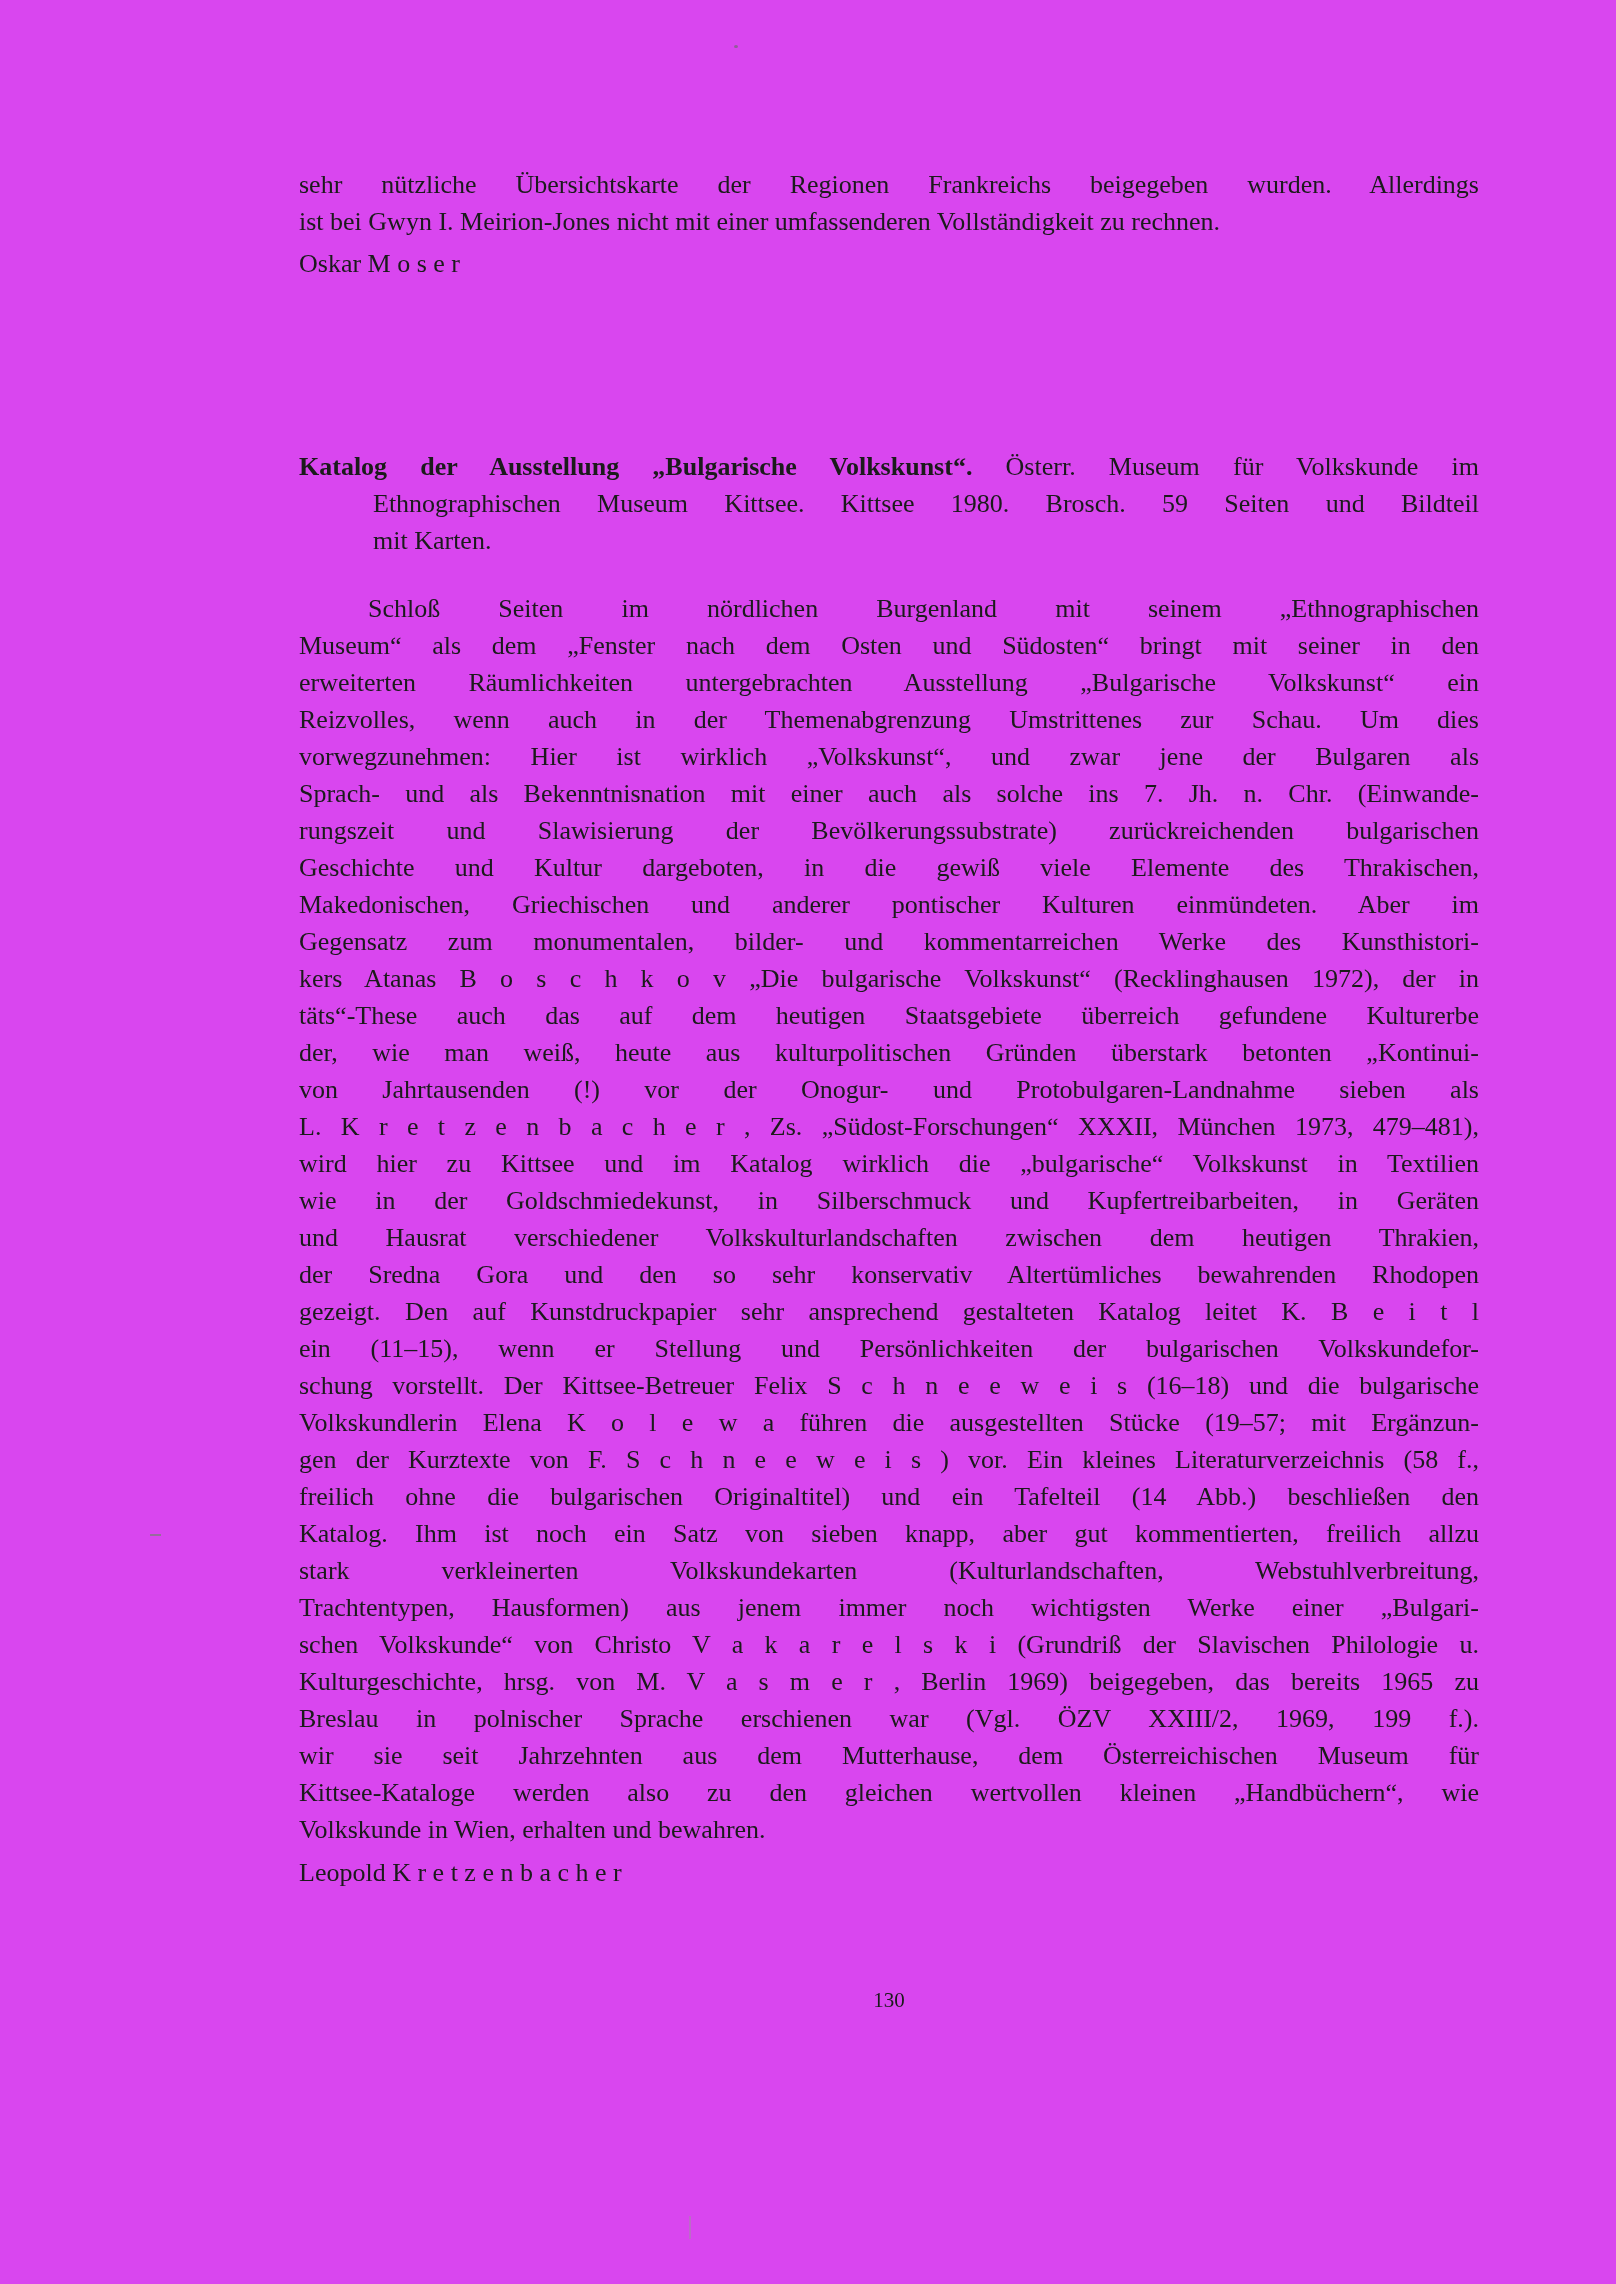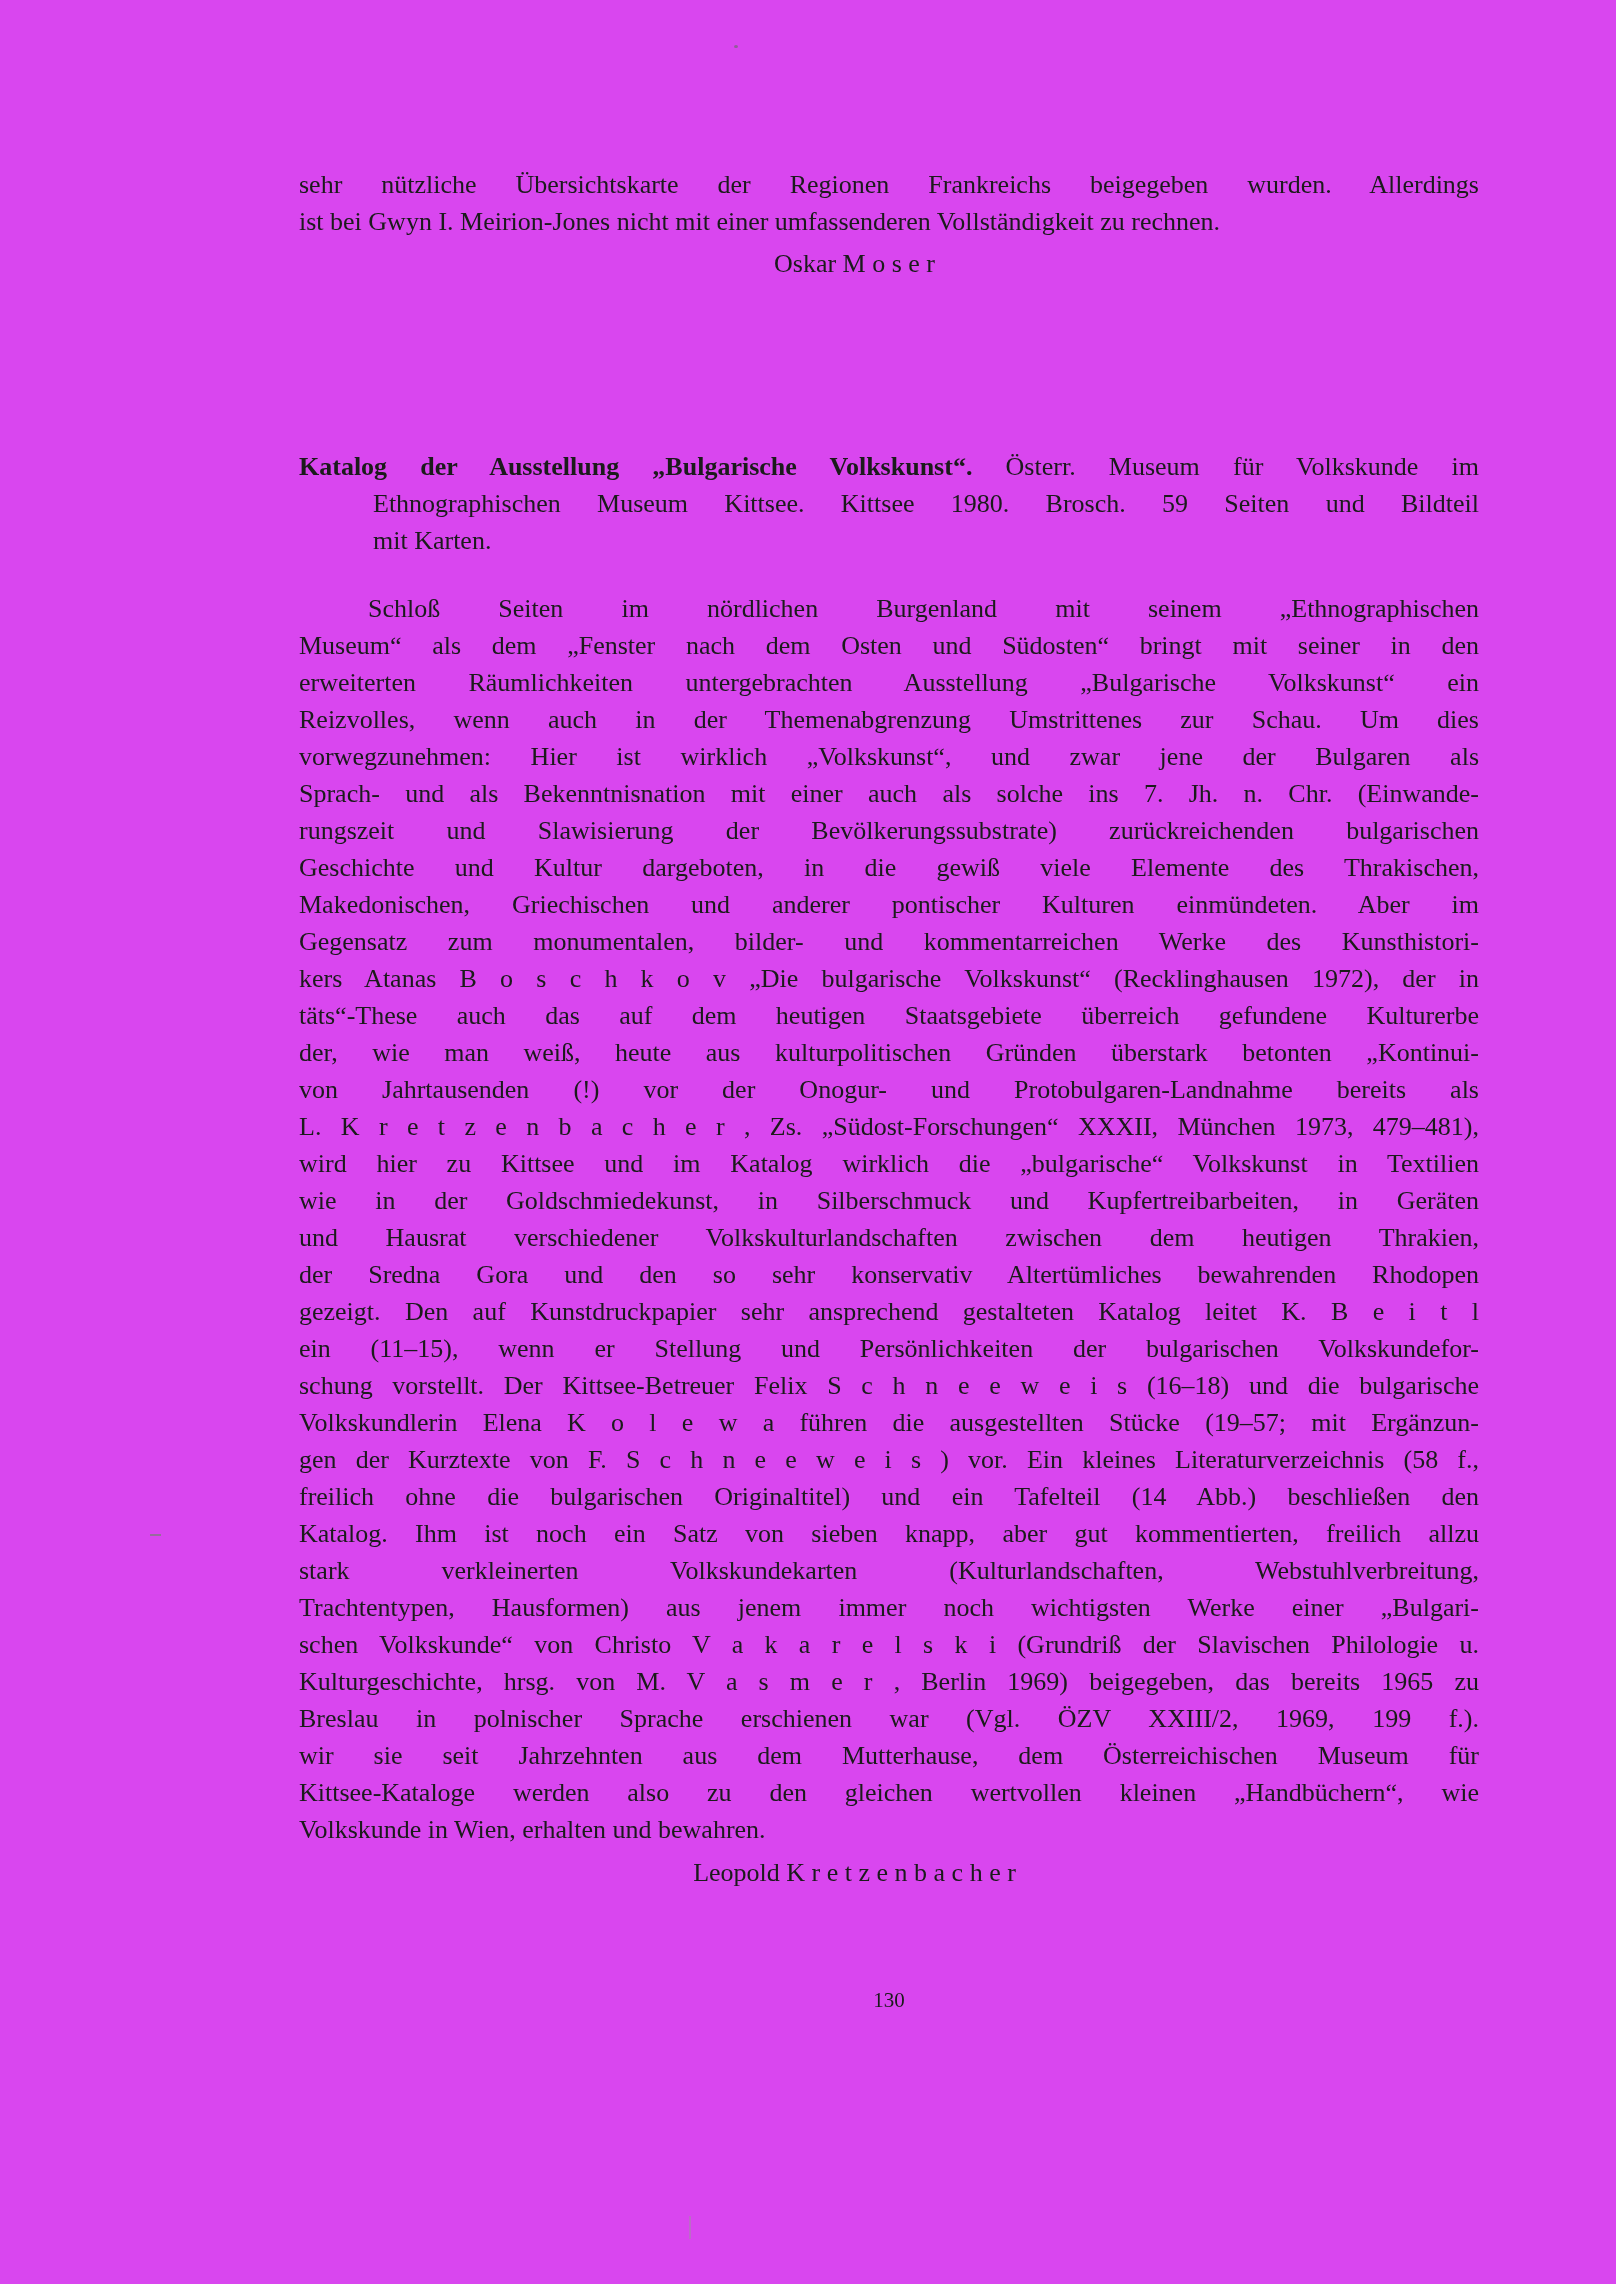--- a/index.html
+++ b/index.html
@@ -28,21 +28,21 @@
   }
   .jline-last {
     text-align-last: left;
   }
   .heading { margin-top: 166px; }
   .heading .bold { font-weight: bold; }
   .hang .jline { padding-left: 74px; }
   .body-para { margin-top: 31px; }
   .body-para .jline:first-child { padding-left: 69px; }
   .signature {
-    text-align: center;
+    text-align: left;
     padding-right: 69px;
     margin-top: 4.8px;
   }
   .sig2 { margin-top: 6.5px; }
   .page-number {
     margin-top: 91px;
     font-size: 21px;
     text-align: center;
   }
   
@@ -100,21 +100,21 @@
         <div class="jline">Reizvolles, wenn auch in der Themenabgrenzung Umstrittenes zur Schau. Um dies</div>
         <div class="jline">vorwegzunehmen: Hier ist wirklich „Volkskunst“, und zwar jene der Bulgaren als</div>
         <div class="jline">Sprach- und als Bekenntnisnation mit einer auch als solche ins 7. Jh. n. Chr. (Einwande-</div>
         <div class="jline">rungszeit und Slawisierung der Bevölkerungssubstrate) zurückreichenden bulgarischen</div>
         <div class="jline">Geschichte und Kultur dargeboten, in die gewiß viele Elemente des Thrakischen,</div>
         <div class="jline">Makedonischen, Griechischen und anderer pontischer Kulturen einmündeten. Aber im</div>
         <div class="jline">Gegensatz zum monumentalen, bilder- und kommentarreichen Werke des Kunsthistori-</div>
         <div class="jline">kers Atanas B o s c h k o v „Die bulgarische Volkskunst“ (Recklinghausen 1972), der in</div>
         <div class="jline">täts“-These auch das auf dem heutigen Staatsgebiete überreich gefundene Kulturerbe</div>
         <div class="jline">der, wie man weiß, heute aus kulturpolitischen Gründen überstark betonten „Kontinui-</div>
-        <div class="jline">von Jahrtausenden (!) vor der Onogur- und Protobulgaren-Landnahme bereits als</div>
+        <div class="jline">von Jahrtausenden (!) vor der Onogur- und Protobulgaren-Landnahme sieben als</div>
         <div class="jline">L. K r e t z e n b a c h e r , Zs. „Südost-Forschungen“ XXXII, München 1973, 479–481),</div>
         <div class="jline">wird hier zu Kittsee und im Katalog wirklich die „bulgarische“ Volkskunst in Textilien</div>
         <div class="jline">wie in der Goldschmiedekunst, in Silberschmuck und Kupfertreibarbeiten, in Geräten</div>
         <div class="jline">und Hausrat verschiedener Volkskulturlandschaften zwischen dem heutigen Thrakien,</div>
         <div class="jline">der Sredna Gora und den so sehr konservativ Altertümliches bewahrenden Rhodopen</div>
         <div class="jline">gezeigt. Den auf Kunstdruckpapier sehr ansprechend gestalteten Katalog leitet K. B e i t l</div>
         <div class="jline">ein (11–15), wenn er Stellung und Persönlichkeiten der bulgarischen Volkskundefor-</div>
         <div class="jline">schung vorstellt. Der Kittsee-Betreuer Felix S c h n e e w e i s (16–18) und die bulgarische</div>
         <div class="jline">Volkskundlerin Elena K o l e w a führen die ausgestellten Stücke (19–57; mit Ergänzun-</div>
         <div class="jline">gen der Kurztexte von F. S c h n e e w e i s ) vor. Ein kleines Literaturverzeichnis (58 f.,</div>

